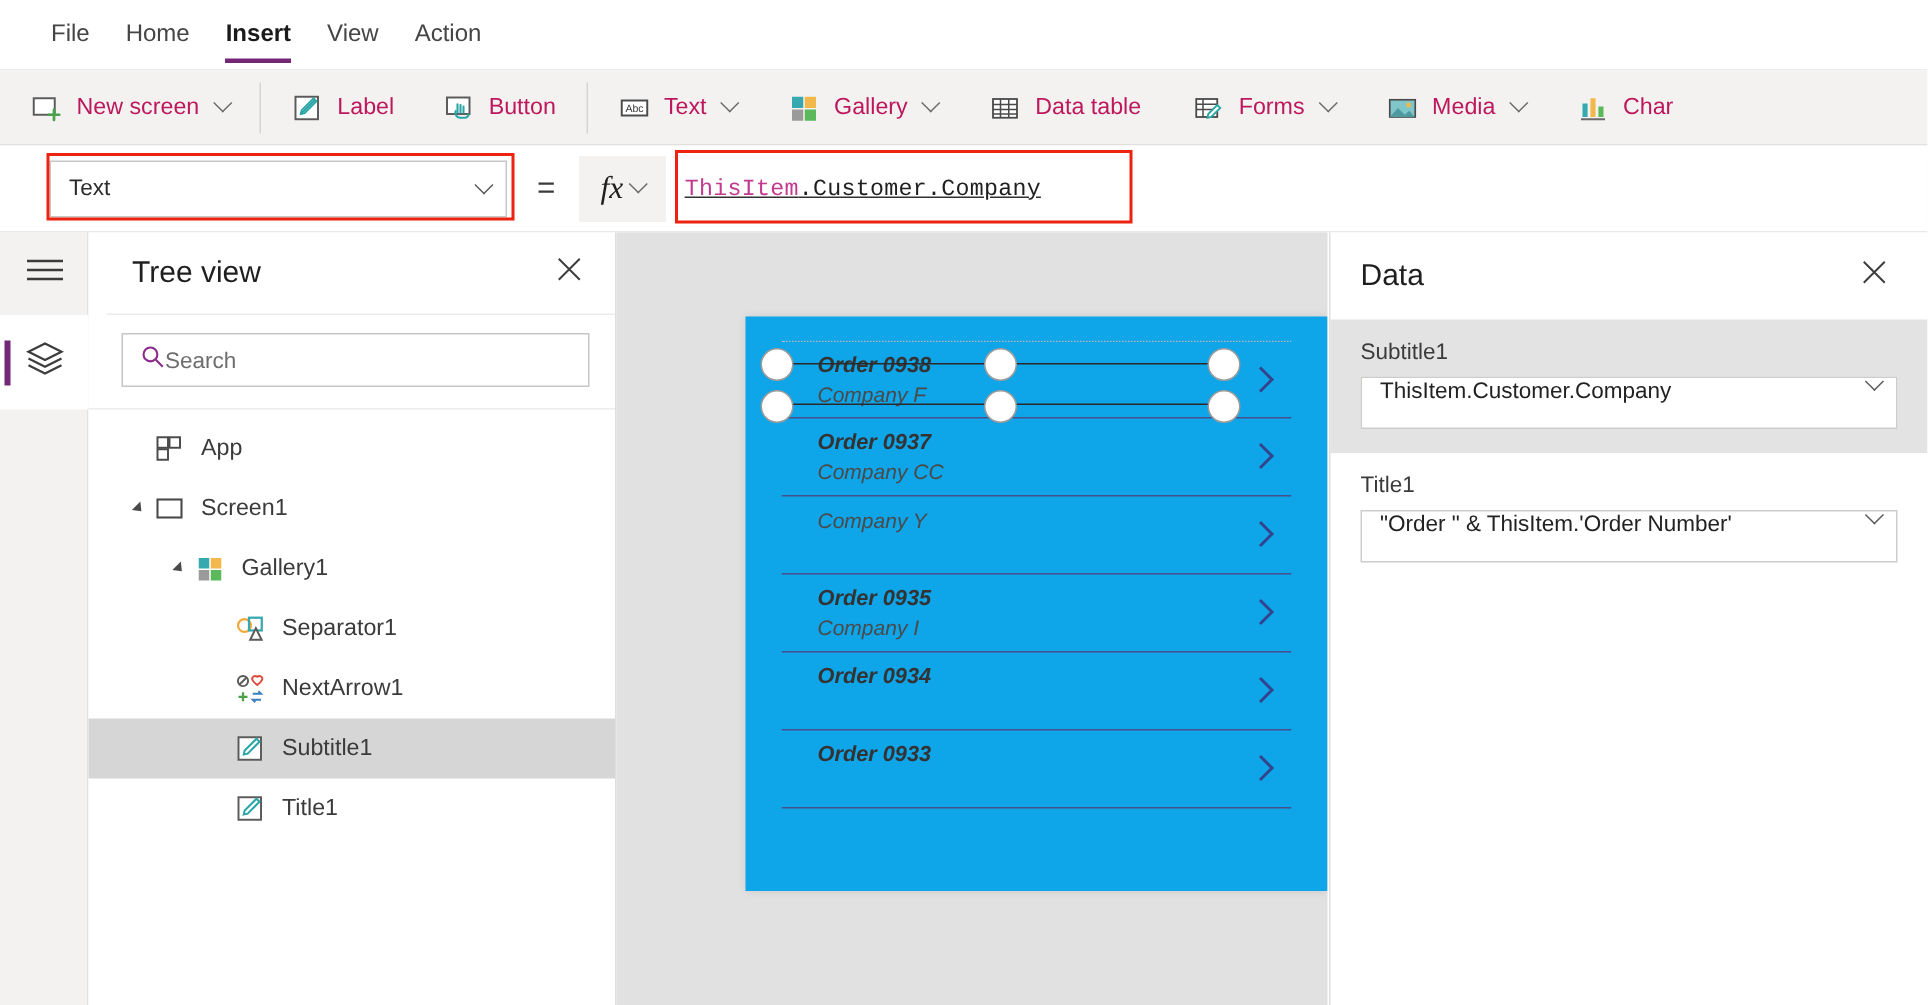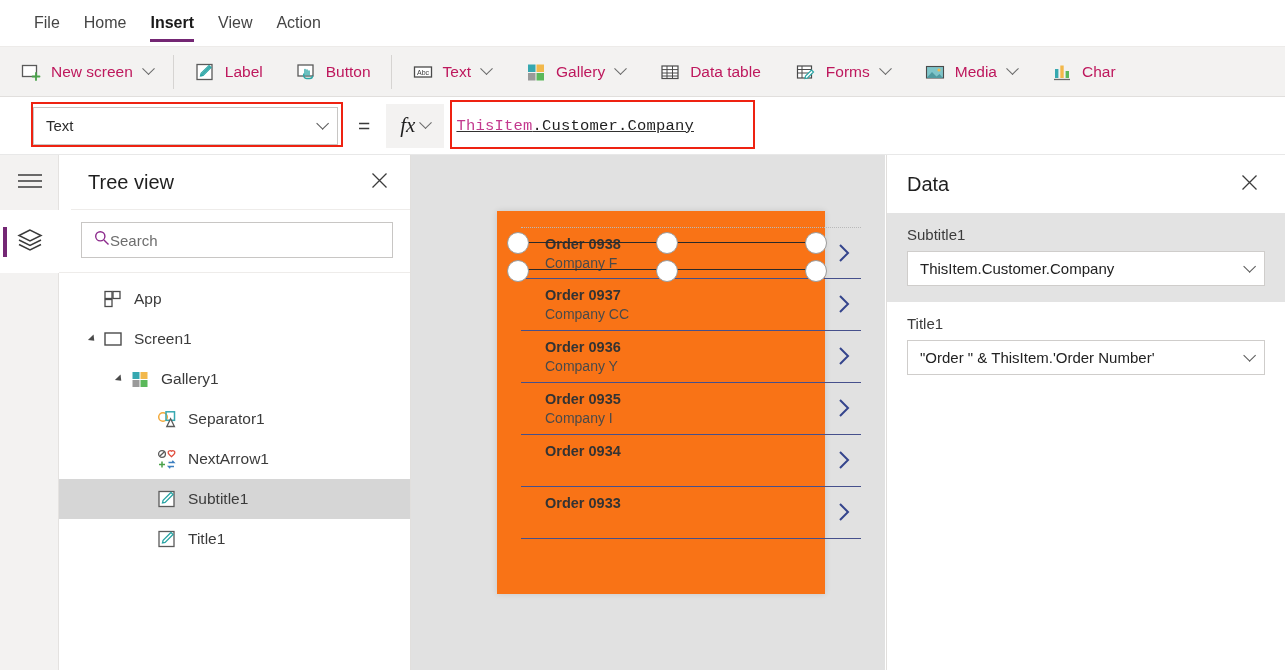--- a/index.html
+++ b/index.html
@@ -221,23 +221,24 @@
   .tlabel { white-space: nowrap; }
 
   
   .canvas {
     position: absolute; left: 411px; top: 155px; width: 474px; height: 515px;
     background: #e1e1e1;
     overflow: hidden;
   }
   .screen {
     position: absolute; left: 86px; top: 56px;
-    width: 328px; height: 383px;
-    background: #f97316;
+    width: 388px; height: 383px;
+    background: #0ea5e9;
     box-shadow: 0 0 6px rgba(0,0,0,0.12);
+    font-style: italic;
   }
   .gallery {
     position: absolute; left: 24px; top: 16px;
     width: 340px; height: 330px;
     overflow: hidden;
   }
   .gitem {
     position: relative;
     height: 52px;
     border-bottom: 1px solid #46508c;
@@ -279,21 +280,21 @@
     padding: 0 22px 0 20px;
   }
   .dp-title { font-size: 20px; color: #1f1f1f; flex: 1; }
   .dp-field { padding: 13px 20px 16px 20px; }
   .dp-field.hl { background: #e3e3e3; }
   .dp-lab { font-size: 15px; color: #3b3b3b; margin-bottom: 8px; }
   .dp-input {
     height: 35px;
     background: #ffffff;
     border: 1px solid #cfcdcb;
-    display: flex; align-items: center;
+    display: flex; align-items: flex-start;
     padding: 0 12px;
     font-size: 15px; color: #222222;
     cursor: pointer;
   }
   .dp-input .v { flex: 1; white-space: nowrap; overflow: hidden; }
 </style>
 </head>
 <body>
 
 <div id="app">
@@ -593,21 +594,20 @@
           <div class="gtitle">Order 0937</div>
           <div class="gsub">Company CC</div>
           <span class="chev-next">
             <svg width="14" height="22" viewBox="0 0 14 22">
                 <path d="M3 3l8 8-8 8" fill="none" stroke="#34448c" stroke-width="2"></path>
               </svg>
           </span>
         </div>
 
         <div class="gitem">
-          <div class="gtitle">Order 0936</div>
           <div class="gsub">Company Y</div>
           <span class="chev-next">
             <svg width="14" height="22" viewBox="0 0 14 22">
                 <path d="M3 3l8 8-8 8" fill="none" stroke="#34448c" stroke-width="2"></path>
               </svg>
           </span>
         </div>
 
         <div class="gitem">
           <div class="gtitle">Order 0935</div>

